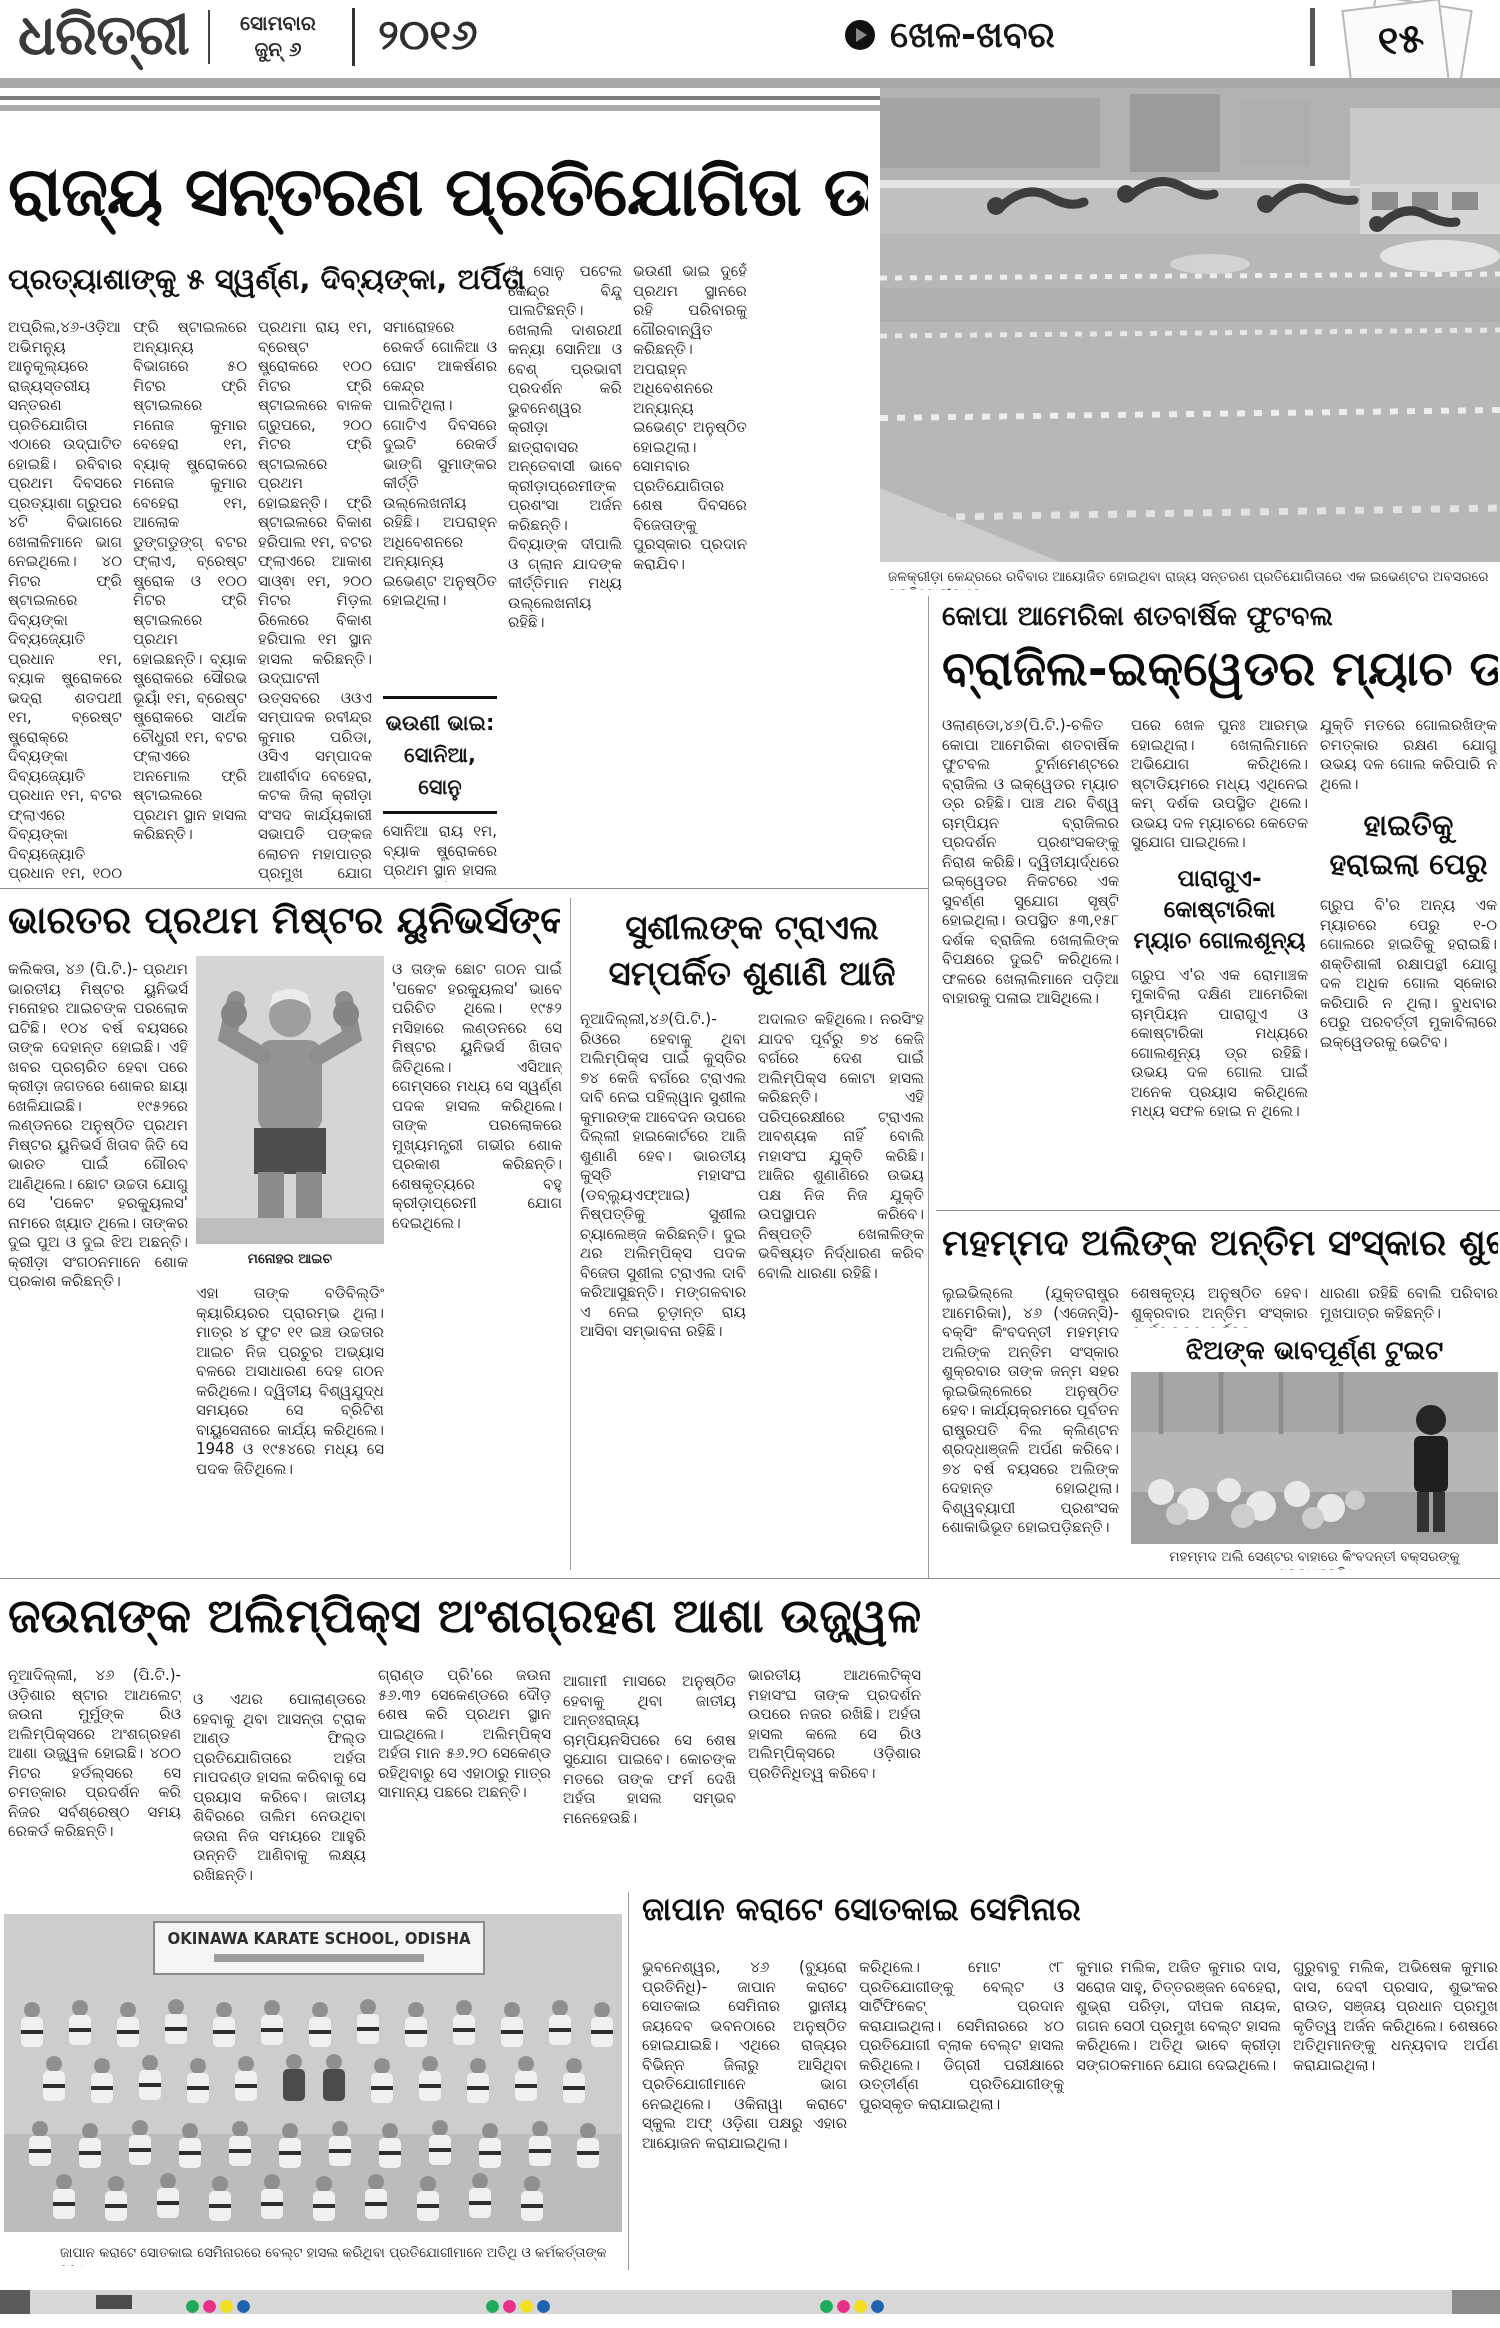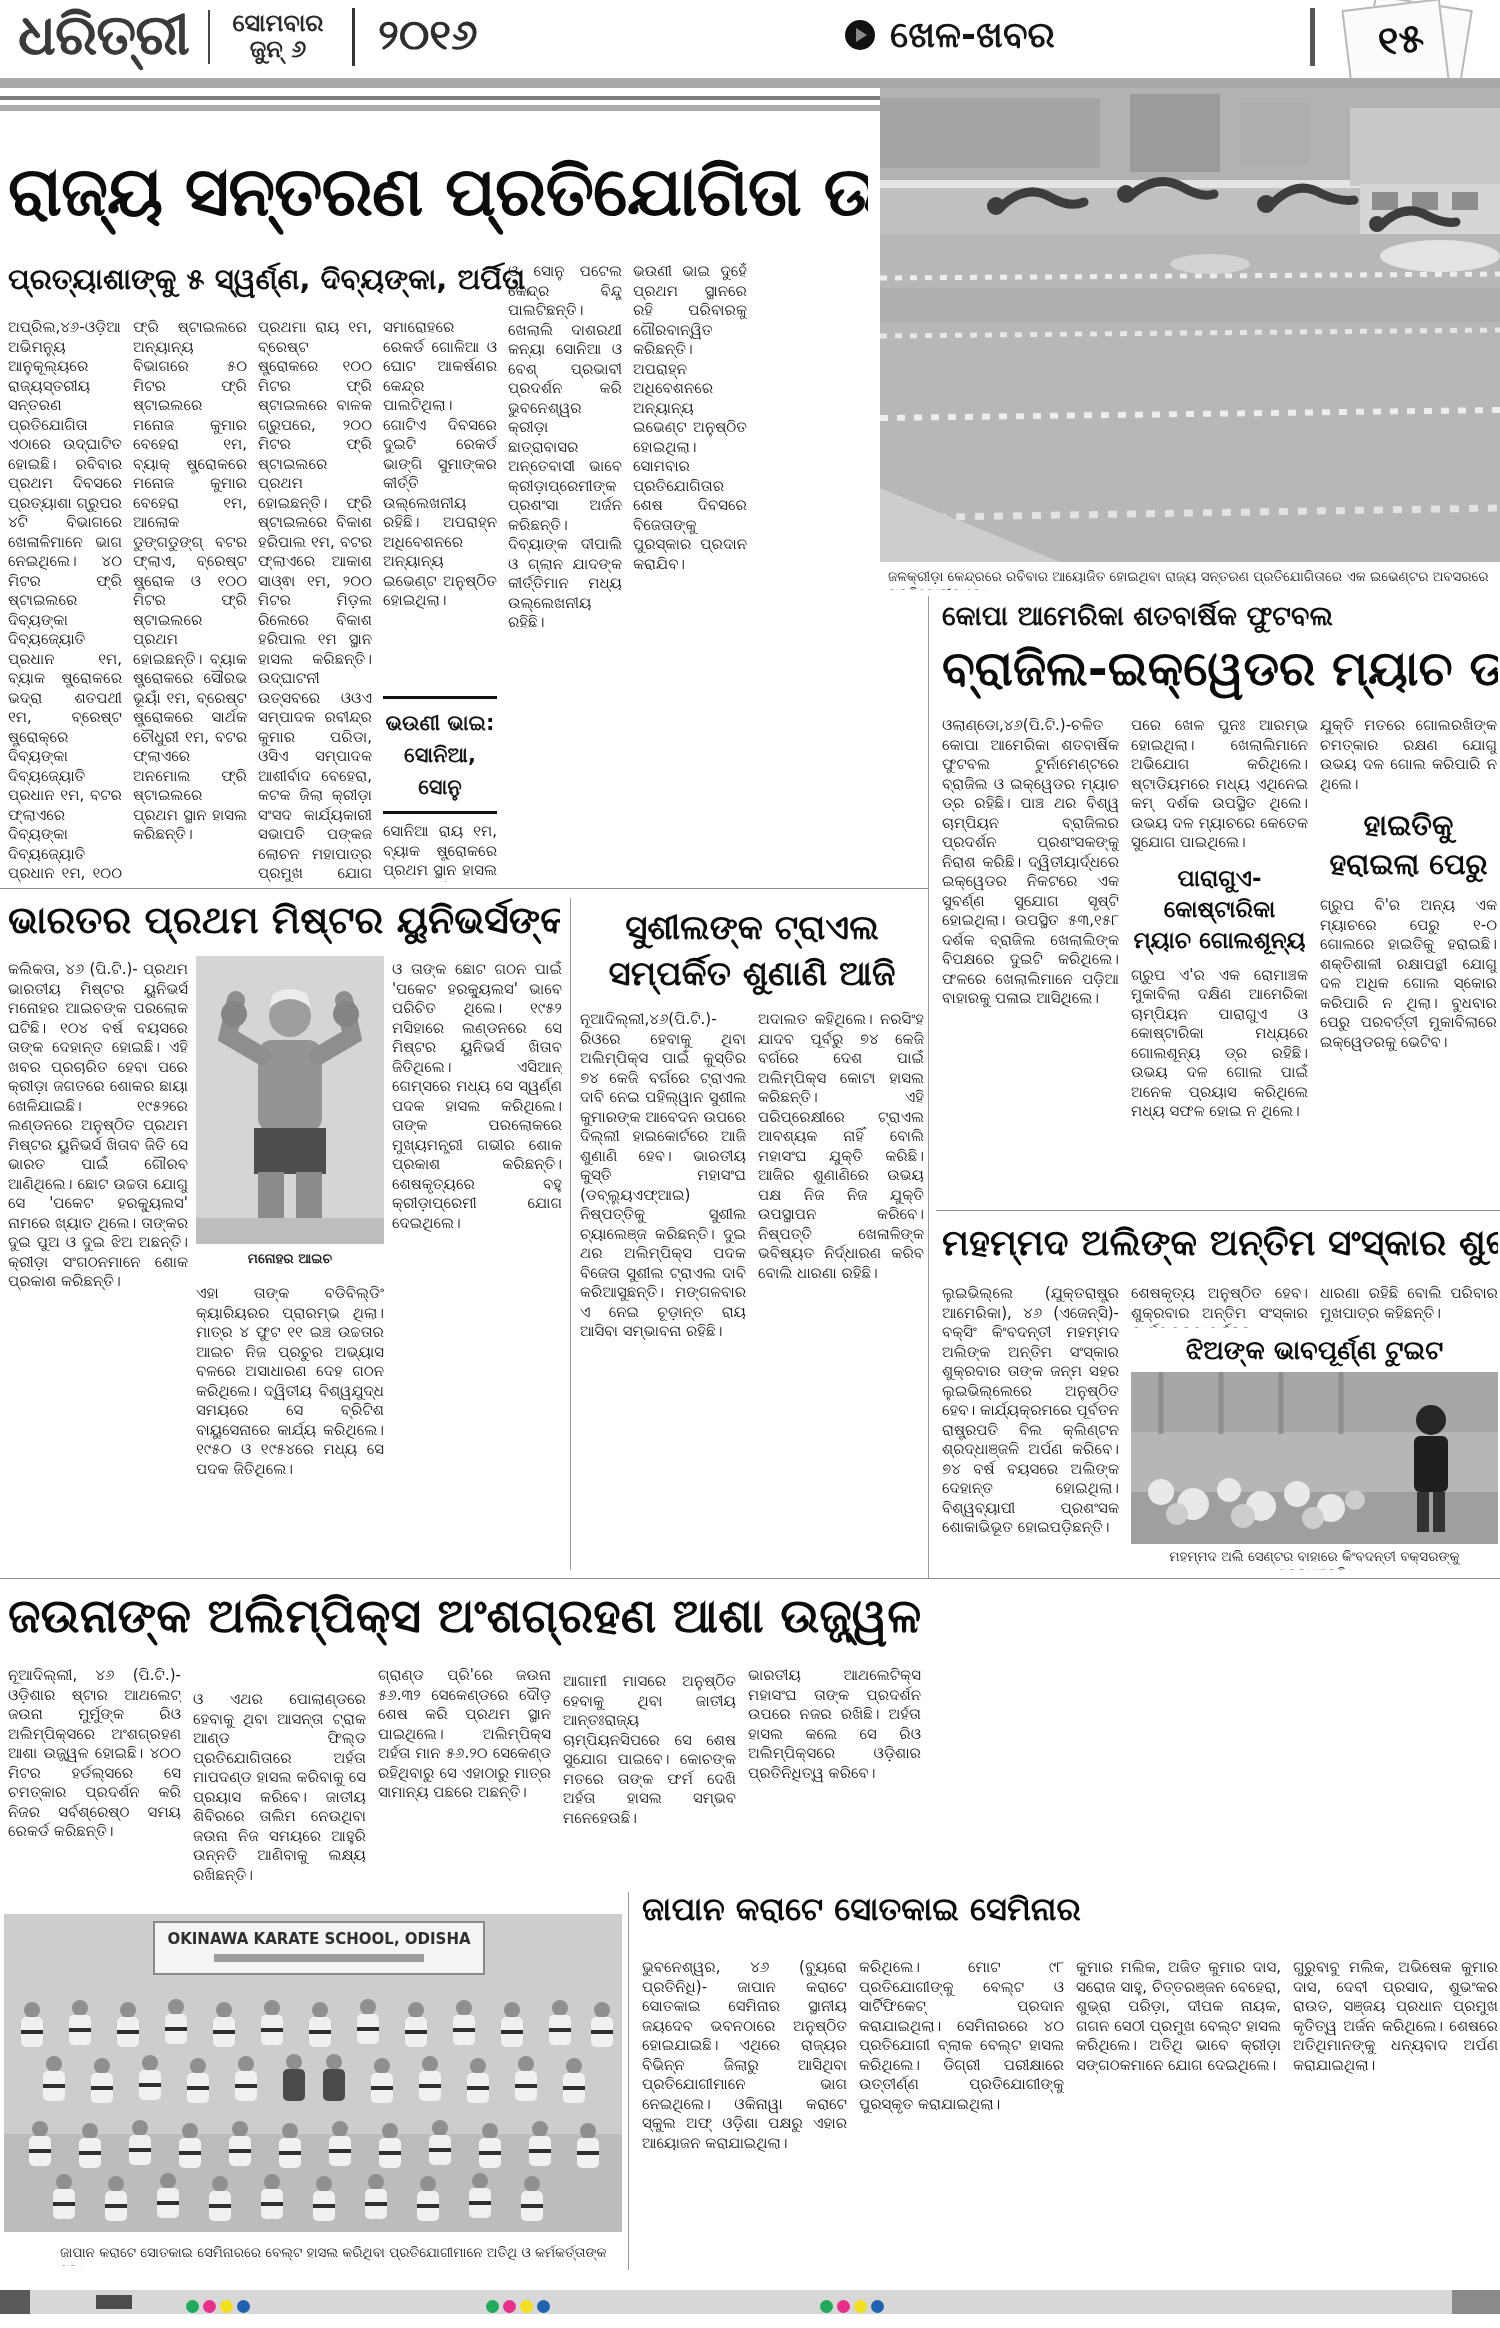--- a/index.html
+++ b/index.html
@@ -3,21 +3,21 @@
 <meta charset="utf-8">
 <style>
   html,body{margin:0;padding:0;background:#ffffff;}
   #page{position:relative;width:1500px;height:2328px;background:#ffffff;overflow:hidden;
         font-family:"DejaVu Sans","Liberation Sans",sans-serif;color:#151515;}
   .abs{position:absolute;}
   .rule-h{position:absolute;background:#8f8f8f;height:1px;}
   .rule-v{position:absolute;background:#9a9a9a;width:1px;}
   
   .masthead{font-size:56px;font-weight:700;color:#3a3a3a;letter-spacing:-1px;}
-  .hdr-small{font-size:24px;font-weight:700;color:#2b2b2b;line-height:26px;text-align:center;}
+  .hdr-small{font-size:20px;font-weight:700;color:#2b2b2b;line-height:26px;text-align:center;}
   .hdr-year{font-size:42px;font-weight:700;color:#2e2e2e;}
   .section-label{font-size:36px;font-weight:700;color:#161616;}
   .play-circle{width:30px;height:30px;border-radius:50%;background:#111;display:inline-block;position:relative;}
   .play-circle:after{content:"";position:absolute;left:11px;top:8px;border-left:11px solid #8a8a8a;
         border-top:7px solid transparent;border-bottom:7px solid transparent;}
   .pagecorner{position:absolute;width:120px;height:88px;}
   .pc-sheet{position:absolute;background:#fbfbfb;border:2px solid #b9b9b9;width:95px;height:78px;}
   .pc-num{position:absolute;font-size:40px;font-weight:700;color:#111;}
   
   .headline-xl{font-size:68px;font-weight:700;color:#0c0c0c;letter-spacing:-1px;line-height:108px;white-space:nowrap;overflow:hidden;}
@@ -161,21 +161,21 @@
       <circle cx="150" cy="58" r="13" fill="#858585"></circle>
       <rect x="58" y="172" width="72" height="46" fill="#4e4e4e"></rect>
       <rect x="62" y="216" width="26" height="72" fill="#8b8b8b"></rect>
       <rect x="100" y="216" width="26" height="72" fill="#8b8b8b"></rect>
       <rect x="0" y="262" width="188" height="26" fill="#bdbdbd"></rect>
     </svg>
   </div>
   <div class="abs caption" style="left:196px;top:1250px;width:188px;height:20px;text-align:center;font-weight:700;">ମନୋହର ଆଇଚ</div>
 
   <div class="abs col" style="left:8px;top:960px;width:180px;height:600px;">କଲିକତା, ୪୬ (ପି.ଟି.)- ପ୍ରଥମ ଭାରତୀୟ ମିଷ୍ଟର ୟୁନିଭର୍ସ ମନୋହର ଆଇଚଙ୍କ ପରଲୋକ ଘଟିଛି। ୧୦୪ ବର୍ଷ ବୟସରେ ତାଙ୍କ ଦେହାନ୍ତ ହୋଇଛି। ଏହି ଖବର ପ୍ରଚାରିତ ହେବା ପରେ କ୍ରୀଡ଼ା ଜଗତରେ ଶୋକର ଛାୟା ଖେଳିଯାଇଛି। ୧୯୫୨ରେ ଲଣ୍ଡନରେ ଅନୁଷ୍ଠିତ ପ୍ରଥମ ମିଷ୍ଟର ୟୁନିଭର୍ସ ଖିତାବ ଜିତି ସେ ଭାରତ ପାଇଁ ଗୌରବ ଆଣିଥିଲେ। ଛୋଟ ଉଚ୍ଚତା ଯୋଗୁ ସେ 'ପକେଟ ହରକ୍ୟୁଲସ' ନାମରେ ଖ୍ୟାତ ଥିଲେ। ତାଙ୍କର ଦୁଇ ପୁଅ ଓ ଦୁଇ ଝିଅ ଅଛନ୍ତି। କ୍ରୀଡ଼ା ସଂଗଠନମାନେ ଶୋକ ପ୍ରକାଶ କରିଛନ୍ତି।</div>
-  <div class="abs col" style="left:196px;top:1284px;width:188px;height:276px;">ଏହା ତାଙ୍କ ବଡିବିଲ୍ଡିଂ କ୍ୟାରିୟରର ପ୍ରାରମ୍ଭ ଥିଲା। ମାତ୍ର ୪ ଫୁଟ ୧୧ ଇଞ୍ଚ ଉଚ୍ଚତାର ଆଇଚ ନିଜ ପ୍ରଚୁର ଅଭ୍ୟାସ ବଳରେ ଅସାଧାରଣ ଦେହ ଗଠନ କରିଥିଲେ। ଦ୍ୱିତୀୟ ବିଶ୍ୱଯୁଦ୍ଧ ସମୟରେ ସେ ବ୍ରିଟିଶ ବାୟୁସେନାରେ କାର୍ଯ୍ୟ କରିଥିଲେ। ୧୯୫୦ ଓ ୧୯୫୪ରେ ମଧ୍ୟ ସେ ପଦକ ଜିତିଥିଲେ।</div>
+  <div class="abs col" style="left:196px;top:1284px;width:188px;height:276px;">ଏହା ତାଙ୍କ ବଡିବିଲ୍ଡିଂ କ୍ୟାରିୟରର ପ୍ରାରମ୍ଭ ଥିଲା। ମାତ୍ର ୪ ଫୁଟ ୧୧ ଇଞ୍ଚ ଉଚ୍ଚତାର ଆଇଚ ନିଜ ପ୍ରଚୁର ଅଭ୍ୟାସ ବଳରେ ଅସାଧାରଣ ଦେହ ଗଠନ କରିଥିଲେ। ଦ୍ୱିତୀୟ ବିଶ୍ୱଯୁଦ୍ଧ ସମୟରେ ସେ ବ୍ରିଟିଶ ବାୟୁସେନାରେ କାର୍ଯ୍ୟ କରିଥିଲେ। 1948 ଓ ୧୯୫୪ରେ ମଧ୍ୟ ସେ ପଦକ ଜିତିଥିଲେ।</div>
   <div class="abs col" style="left:392px;top:960px;width:170px;height:600px;">ଓ ତାଙ୍କ ଛୋଟ ଗଠନ ପାଇଁ 'ପକେଟ ହରକ୍ୟୁଲସ' ଭାବେ ପରିଚିତ ଥିଲେ। ୧୯୫୨ ମସିହାରେ ଲଣ୍ଡନରେ ସେ ମିଷ୍ଟର ୟୁନିଭର୍ସ ଖିତାବ ଜିତିଥିଲେ। ଏସିଆନ୍ ଗେମ୍ସରେ ମଧ୍ୟ ସେ ସ୍ୱର୍ଣ୍ଣ ପଦକ ହାସଲ କରିଥିଲେ। ତାଙ୍କ ପରଲୋକରେ ମୁଖ୍ୟମନ୍ତ୍ରୀ ଗଭୀର ଶୋକ ପ୍ରକାଶ କରିଛନ୍ତି। ଶେଷକୃତ୍ୟରେ ବହୁ କ୍ରୀଡ଼ାପ୍ରେମୀ ଯୋଗ ଦେଇଥିଲେ।</div>
 
   <div class="rule-v" style="left:570px;top:898px;height:672px;"></div>
   <div class="abs subhead-c" style="left:580px;top:904px;width:344px;font-size:34px;line-height:46px;">
     <div>ସୁଶୀଲଙ୍କ ଟ୍ରାଏଲ</div>
     <div>ସମ୍ପର୍କିତ ଶୁଣାଣି ଆଜି</div>
   </div>
   <div class="abs cols" style="left:580px;top:1010px;width:344px;height:556px;gap:12px;">
     <div class="col" style="width:166px;">ନୂଆଦିଲ୍ଲୀ,୪୬(ପି.ଟି.)-ରିଓରେ ହେବାକୁ ଥିବା ଅଲିମ୍ପିକ୍ସ ପାଇଁ କୁସ୍ତିର ୭୪ କେଜି ବର୍ଗରେ ଟ୍ରାଏଲ ଦାବି ନେଇ ପହିଲ୍ୱାନ ସୁଶୀଲ କୁମାରଙ୍କ ଆବେଦନ ଉପରେ ଦିଲ୍ଲୀ ହାଇକୋର୍ଟରେ ଆଜି ଶୁଣାଣି ହେବ। ଭାରତୀୟ କୁସ୍ତି ମହାସଂଘ (ଡବ୍ଲ୍ୟୁଏଫ୍‌ଆଇ) ନିଷ୍ପତ୍ତିକୁ ସୁଶୀଲ ଚ୍ୟାଲେଞ୍ଜ କରିଛନ୍ତି। ଦୁଇ ଥର ଅଲିମ୍ପିକ୍ସ ପଦକ ବିଜେତା ସୁଶୀଲ ଟ୍ରାଏଲ ଦାବି କରିଆସୁଛନ୍ତି। ମଙ୍ଗଳବାର ଏ ନେଇ ଚୂଡ଼ାନ୍ତ ରାୟ ଆସିବା ସମ୍ଭାବନା ରହିଛି।</div>
     <div class="col" style="width:166px;">ଅଦାଲତ କହିଥିଲେ। ନରସିଂହ ଯାଦବ ପୂର୍ବରୁ ୭୪ କେଜି ବର୍ଗରେ ଦେଶ ପାଇଁ ଅଲିମ୍ପିକ୍ସ କୋଟା ହାସଲ କରିଛନ୍ତି। ଏହି ପରିପ୍ରେକ୍ଷୀରେ ଟ୍ରାଏଲ ଆବଶ୍ୟକ ନାହିଁ ବୋଲି ମହାସଂଘ ଯୁକ୍ତି କରିଛି। ଆଜିର ଶୁଣାଣିରେ ଉଭୟ ପକ୍ଷ ନିଜ ନିଜ ଯୁକ୍ତି ଉପସ୍ଥାପନ କରିବେ। ନିଷ୍ପତ୍ତି ଖେଳାଳିଙ୍କ ଭବିଷ୍ୟତ ନିର୍ଦ୍ଧାରଣ କରିବ ବୋଲି ଧାରଣା ରହିଛି।</div>

